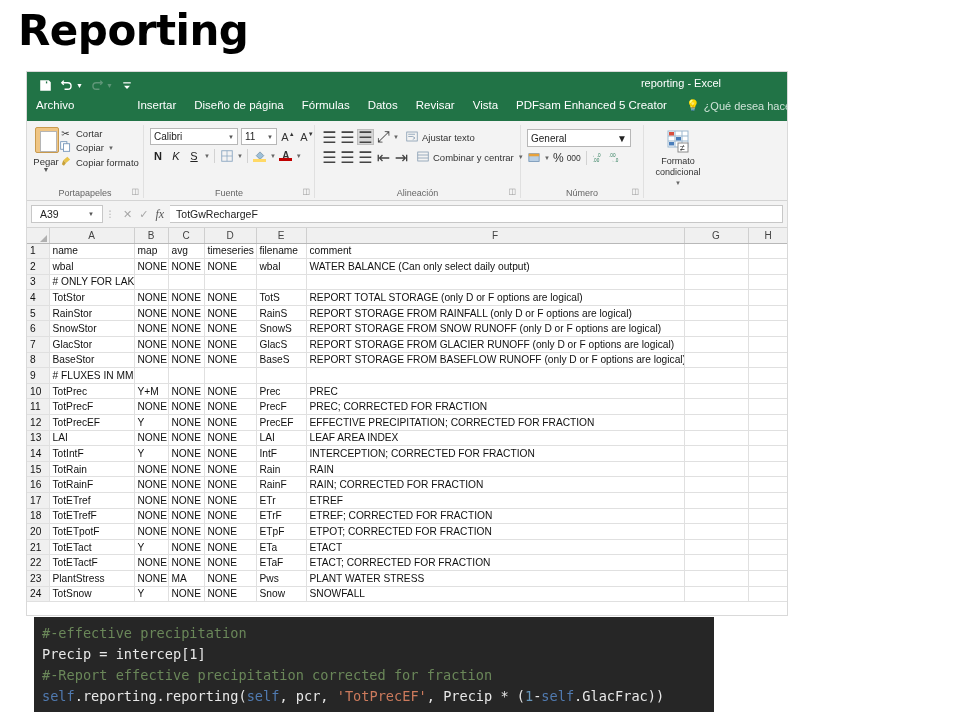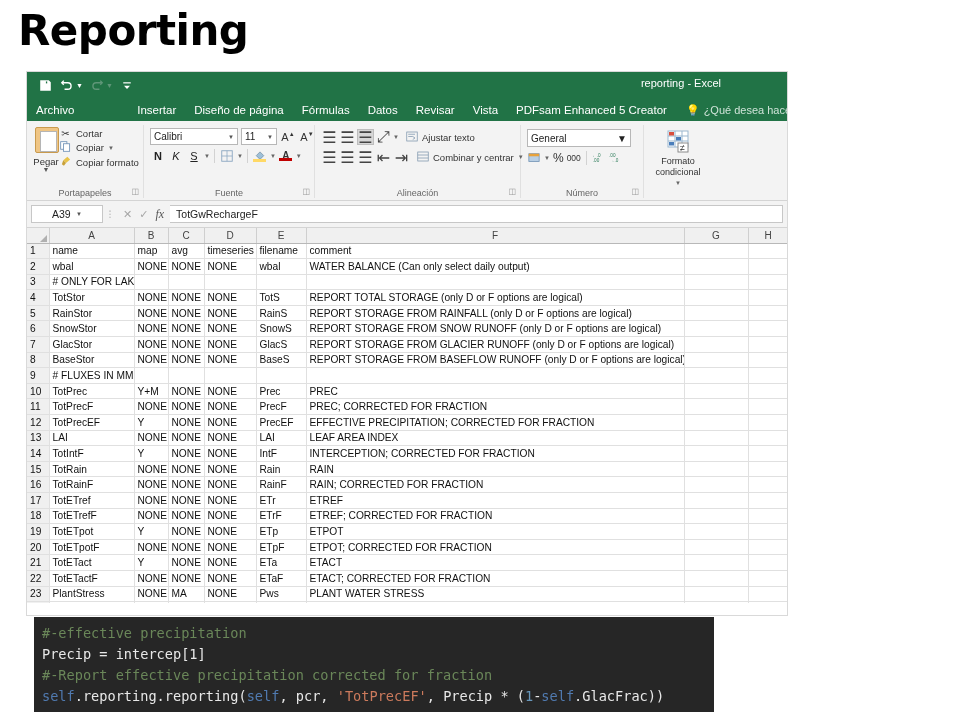--- a/index.html
+++ b/index.html
@@ -37,21 +37,21 @@
   .qat-btn.dim{color:#5f9678;}
   .qat-caret{color:#ffffff;font-size:7px;margin-left:-3px;margin-right:2px;}
   .qat-caret.dim{color:#5f9678;}
   .doc-title{
     position:absolute;right:66px;top:5px;color:#ffffff;font-size:11px;
   }
 
   
   .tabsrow{
     position:relative;height:22px;background:#217346;
-    display:flex;align-items:center;
+    display:flex;align-items:flex-start;
   }
   .tab{
     padding:0 9px;display:flex;align-items:center;
     color:#ffffff;font-size:11.5px;white-space:nowrap;
   }
   .tab.active{background:#f3f3f3;color:#217346;margin-top:44px;}
   .tellme{
     display:flex;align-items:center;gap:4px;
     padding-left:10px;color:#cfe3d8;font-size:11px;white-space:nowrap;
   }
@@ -144,21 +144,21 @@
   .st-ico{width:26px;height:24px;margin-bottom:2px;position:relative;}
 
   
   .fbar{
     height:26px;background:#f3f3f3;display:flex;align-items:center;
     padding:0 4px;border-bottom:1px solid #d4d4d4;
   }
   .namebox{
     width:72px;height:18px;background:#fff;border:1px solid #c7c7c7;
     display:flex;align-items:center;justify-content:space-between;
-    font-size:10.5px;color:#222;padding:0 20px;box-sizing:border-box;
+    font-size:10.5px;color:#222;padding:0 8px;box-sizing:border-box;
   }
   .namebox .cv{font-size:6px;color:#555;}
   .dots{width:14px;text-align:center;color:#9a9a9a;font-size:9px;}
   .fbtns{display:flex;align-items:center;gap:7px;padding:0 6px;color:#a6a6a6;font-size:11px;}
   .fx{font-style:italic;font-family:"Liberation Serif",serif;color:#555;font-size:12px;}
   .finput{
     flex:1;height:18px;background:#fff;border:1px solid #c7c7c7;border-left:none;
     display:flex;align-items:center;font-size:10.5px;color:#222;padding-left:6px;
     box-sizing:border-box;
   }
@@ -709,31 +709,20 @@
               <td>TotETrefF</td>
               <td>NONE</td>
               <td>NONE</td>
               <td>NONE</td>
               <td>ETrF</td>
               <td>ETREF; CORRECTED FOR FRACTION</td>
               <td></td>
               <td></td>
             </tr>
             <tr>
-              <td class="rowhdr">19</td>
-              <td>TotETpot</td>
-              <td>Y</td>
-              <td>NONE</td>
-              <td>NONE</td>
-              <td>ETp</td>
-              <td>ETPOT</td>
-              <td></td>
-              <td></td>
-            </tr>
-            <tr>
               <td class="rowhdr">20</td>
               <td>TotETpotF</td>
               <td>NONE</td>
               <td>NONE</td>
               <td>NONE</td>
               <td>ETpF</td>
               <td>ETPOT; CORRECTED FOR FRACTION</td>
               <td></td>
               <td></td>
             </tr>

